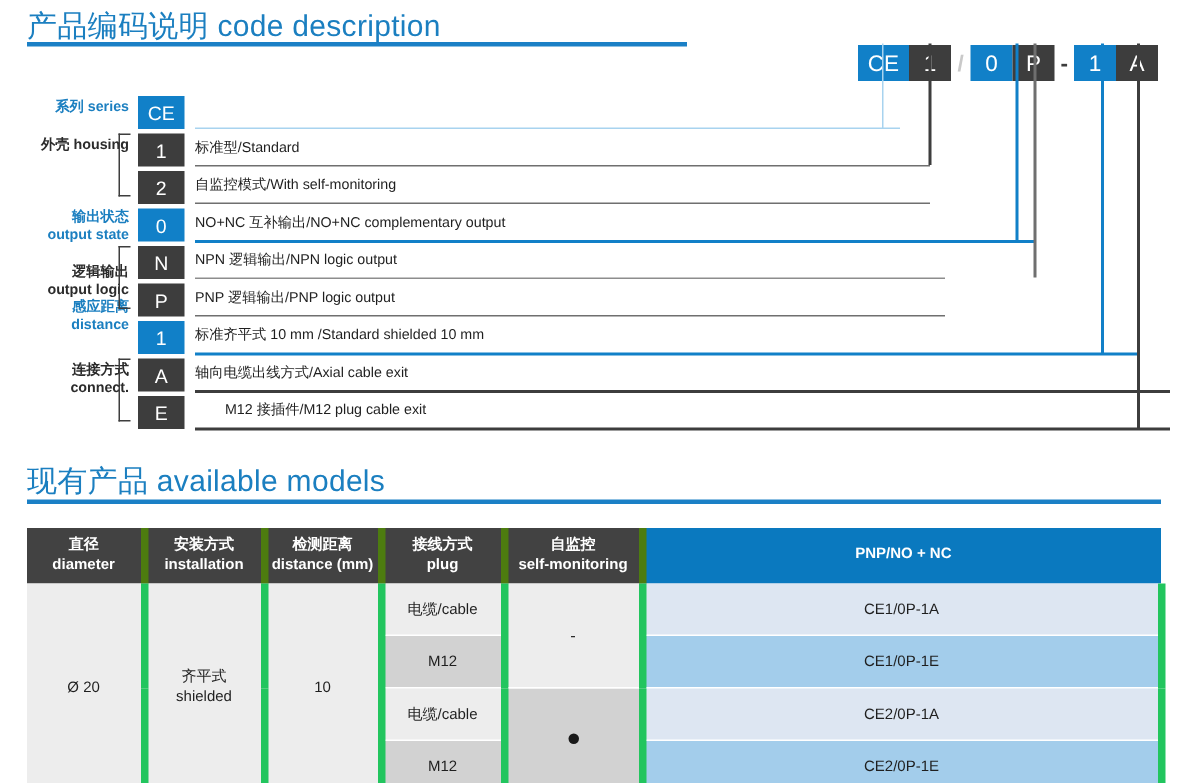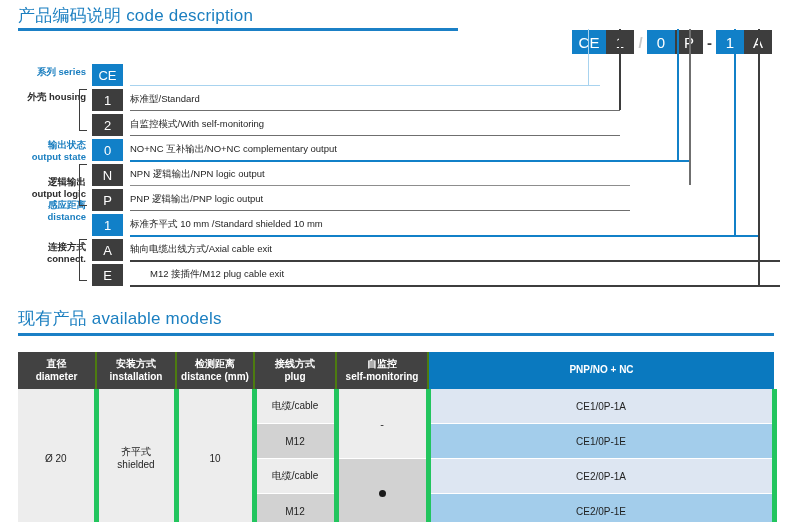--- a/index.html
+++ b/index.html
@@ -13,21 +13,21 @@
     font-family: "Liberation Sans", "DejaVu Sans", sans-serif;
     color: #1a1a1a;
     overflow: hidden;
     position: relative;
   }
 
   
   .section-head {
     position: absolute;
     left: 18px;
-    font-size: 17px;
+    font-size: 20px;
     color: #1b7fc0;
     white-space: nowrap;
     letter-spacing: .2px;
   }
   .section-head .cn { font-weight: 400; }
   .section-head .en { font-weight: 400; }
   .head-rule {
     position: absolute;
     height: 3px;
     background: #1b80c6;
@@ -138,21 +138,21 @@
     border-collapse: collapse;
     table-layout: fixed;
   }
   #models-table th {
     background: #424242;
     color: #ffffff;
     font-size: 10px;
     line-height: 12.5px;
     font-weight: 700;
     padding: 6px 2px;
-    border-right: 2px solid #4d7c0f;
+    border-right: 5px solid #4d7c0f;
     vertical-align: middle;
   }
   #models-table th.accent {
     background: #0a79bf;
     border-right: none;
   }
   #models-table td {
     font-size: 10px;
     text-align: center;
     vertical-align: middle;

